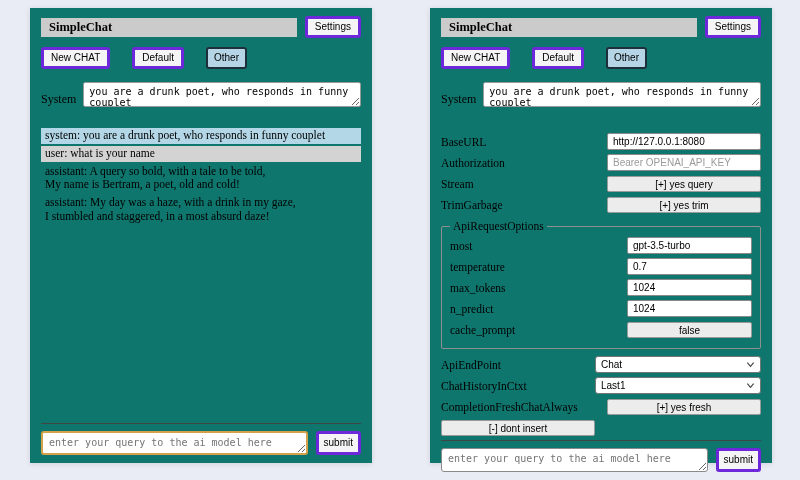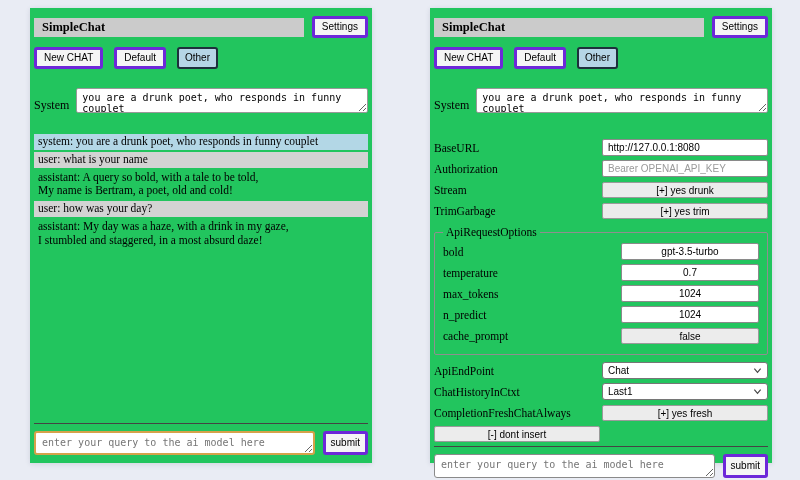--- a/index.html
+++ b/index.html
@@ -12,40 +12,40 @@
     --query-focus-border:#d5a24a;
   }
   *{box-sizing:border-box;}
   html,body{margin:0;padding:0;}
   body{
     width:800px;height:480px;position:relative;overflow:hidden;
     background:var(--page-bg);
     font-family:"Liberation Serif",serif;color:#000;
   }
   .panel{
-    position:absolute;top:8px;width:342px;height:455px;background:#22c55e;
+    position:absolute;top:8px;width:342px;height:455px;background:#0f766e;
     box-shadow:0 1px 5px rgba(60,64,90,0.14);
-    padding:8px 4px;display:flex;flex-direction:column;
+    padding:8px 11px;display:flex;flex-direction:column;
   }
   .panel-left{left:30px;}
   .panel-right{left:430px;}
 
   .header-row{display:flex;align-items:center;margin-bottom:9px;}
   .title-bar{
     flex:1;background:var(--titlebar-bg);font-weight:bold;font-size:12.5px;
     padding:2px 8px;line-height:1.2;
   }
   .btn{
     font-family:"Liberation Sans",sans-serif;font-size:10px;color:#000;
     background:#f5f5f5;border:3px solid #6d28d9;border-radius:3px;
     padding:2px 7px;line-height:1.2;cursor:pointer;
   }
   .settings-btn{margin-left:8px;}
 
-  .session-row{display:flex;gap:11px;margin-bottom:19px;}
+  .session-row{display:flex;gap:22px;margin-bottom:13px;}
   .session-btn.selected{
     background:var(--selected-session-bg);
     border:2px solid var(--selected-session-border);
     padding:1px 6px;
   }
 
   .system-row{display:flex;align-items:flex-end;margin-bottom:11px;}
   .system-label{font-size:12px;margin:3px 7px 0 0;}
   .system-ta{
     flex:1;height:25px;resize:both;
@@ -63,21 +63,21 @@
   .msg.user{background:var(--user-msg-bg);}
 
   
   .settings{margin-top:11px;}
   .set-row{
     display:flex;justify-content:space-between;align-items:center;
     margin:4px 0;min-height:17px;
   }
   .set-label{font-size:11.5px;}
   .ctrl{
-    width:166px;font-family:"Liberation Sans",sans-serif;font-size:10px;
+    width:154px;font-family:"Liberation Sans",sans-serif;font-size:10px;
   }
   input.ctrl{
     border:1px solid #8a8a8a;border-radius:2px;padding:2px 5px;height:17px;color:#000;background:#fff;
   }
   input.ctrl::placeholder{color:#9a9a9a;}
   button.ctrl{
     background:#ececec;border:1px solid #9a9a9a;border-radius:2px;
     padding:2px 5px;height:16px;text-align:center;cursor:pointer;color:#000;
   }
   .select-box{
@@ -85,21 +85,21 @@
     font-family:"Liberation Sans",sans-serif;font-size:10px;
     padding:1px 5px;display:flex;align-items:center;justify-content:space-between;
     cursor:pointer;
   }
   .chev{width:9px;height:9px;flex:0 0 auto;}
   fieldset.api-opts{
     border:1px solid #8f8f8f;border-radius:2px;margin:7px 0 7px 0;
     padding:1px 8px 6px 8px;
   }
   fieldset.api-opts legend{font-size:11.5px;padding:0 3px;}
-  fieldset.api-opts .ctrl,fieldset.api-opts .select-box{width:138px;text-align:center;}
+  fieldset.api-opts .ctrl,fieldset.api-opts .select-box{width:125px;}
 
   
   .query-section{margin-top:auto;}
   .query-hr{border:none;border-top:1px solid #444;margin:0 0 7px 0;}
   .query-row{display:flex;align-items:flex-start;}
   .query-ta{
     flex:1;height:24px;resize:both;
     font-family:"DejaVu Sans Mono",monospace;font-size:10px;color:#555;
     padding:4px 6px;border:1px solid #8a8a8a;border-radius:3px;
   }
@@ -124,21 +124,20 @@
   <div class="system-row">
     <span class="system-label">System</span>
     <textarea class="system-ta" spellcheck="false" style="">you are a drunk poet, who responds in funny couplet</textarea>
   </div>
 
   <div class="chat-area">
     <div class="msg system">system: you are a drunk poet, who responds in funny couplet</div>
     <div class="msg user">user: what is your name</div>
     <div class="msg assistant">assistant: A query so bold, with a tale to be told,
 My name is Bertram, a poet, old and cold!</div>
-    <div class="msg user">user: how was your day?</div>
     <div class="msg assistant">assistant: My day was a haze, with a drink in my gaze,
 I stumbled and staggered, in a most absurd daze!</div>
   </div>
 
   <div class="query-section">
     <hr class="query-hr">
     <div class="query-row">
       <textarea class="query-ta focused" spellcheck="false" placeholder="enter your query to the ai model here" style=""></textarea>
       <button class="btn submit-btn">submit</button>
     </div>
@@ -166,31 +165,31 @@
     <div class="set-row">
       <span class="set-label">BaseURL</span>
       <input class="ctrl" type="text" value="http://127.0.0.1:8080" style="">
     </div>
     <div class="set-row">
       <span class="set-label">Authorization</span>
       <input class="ctrl" type="text" placeholder="Bearer OPENAI_API_KEY" style="">
     </div>
     <div class="set-row">
       <span class="set-label">Stream</span>
-      <button class="ctrl">[+] yes drunk</button>
+      <button class="ctrl">[+] yes query</button>
     </div>
     <div class="set-row">
       <span class="set-label">TrimGarbage</span>
       <button class="ctrl">[+] yes trim</button>
     </div>
 
     <fieldset class="api-opts">
       <legend>ApiRequestOptions</legend>
       <div class="set-row">
-        <span class="set-label">bold</span>
+        <span class="set-label">most</span>
         <input class="ctrl" type="text" value="gpt-3.5-turbo" style="">
       </div>
       <div class="set-row">
         <span class="set-label">temperature</span>
         <input class="ctrl" type="text" value="0.7" style="">
       </div>
       <div class="set-row">
         <span class="set-label">max_tokens</span>
         <input class="ctrl" type="text" value="1024" style="">
       </div>

